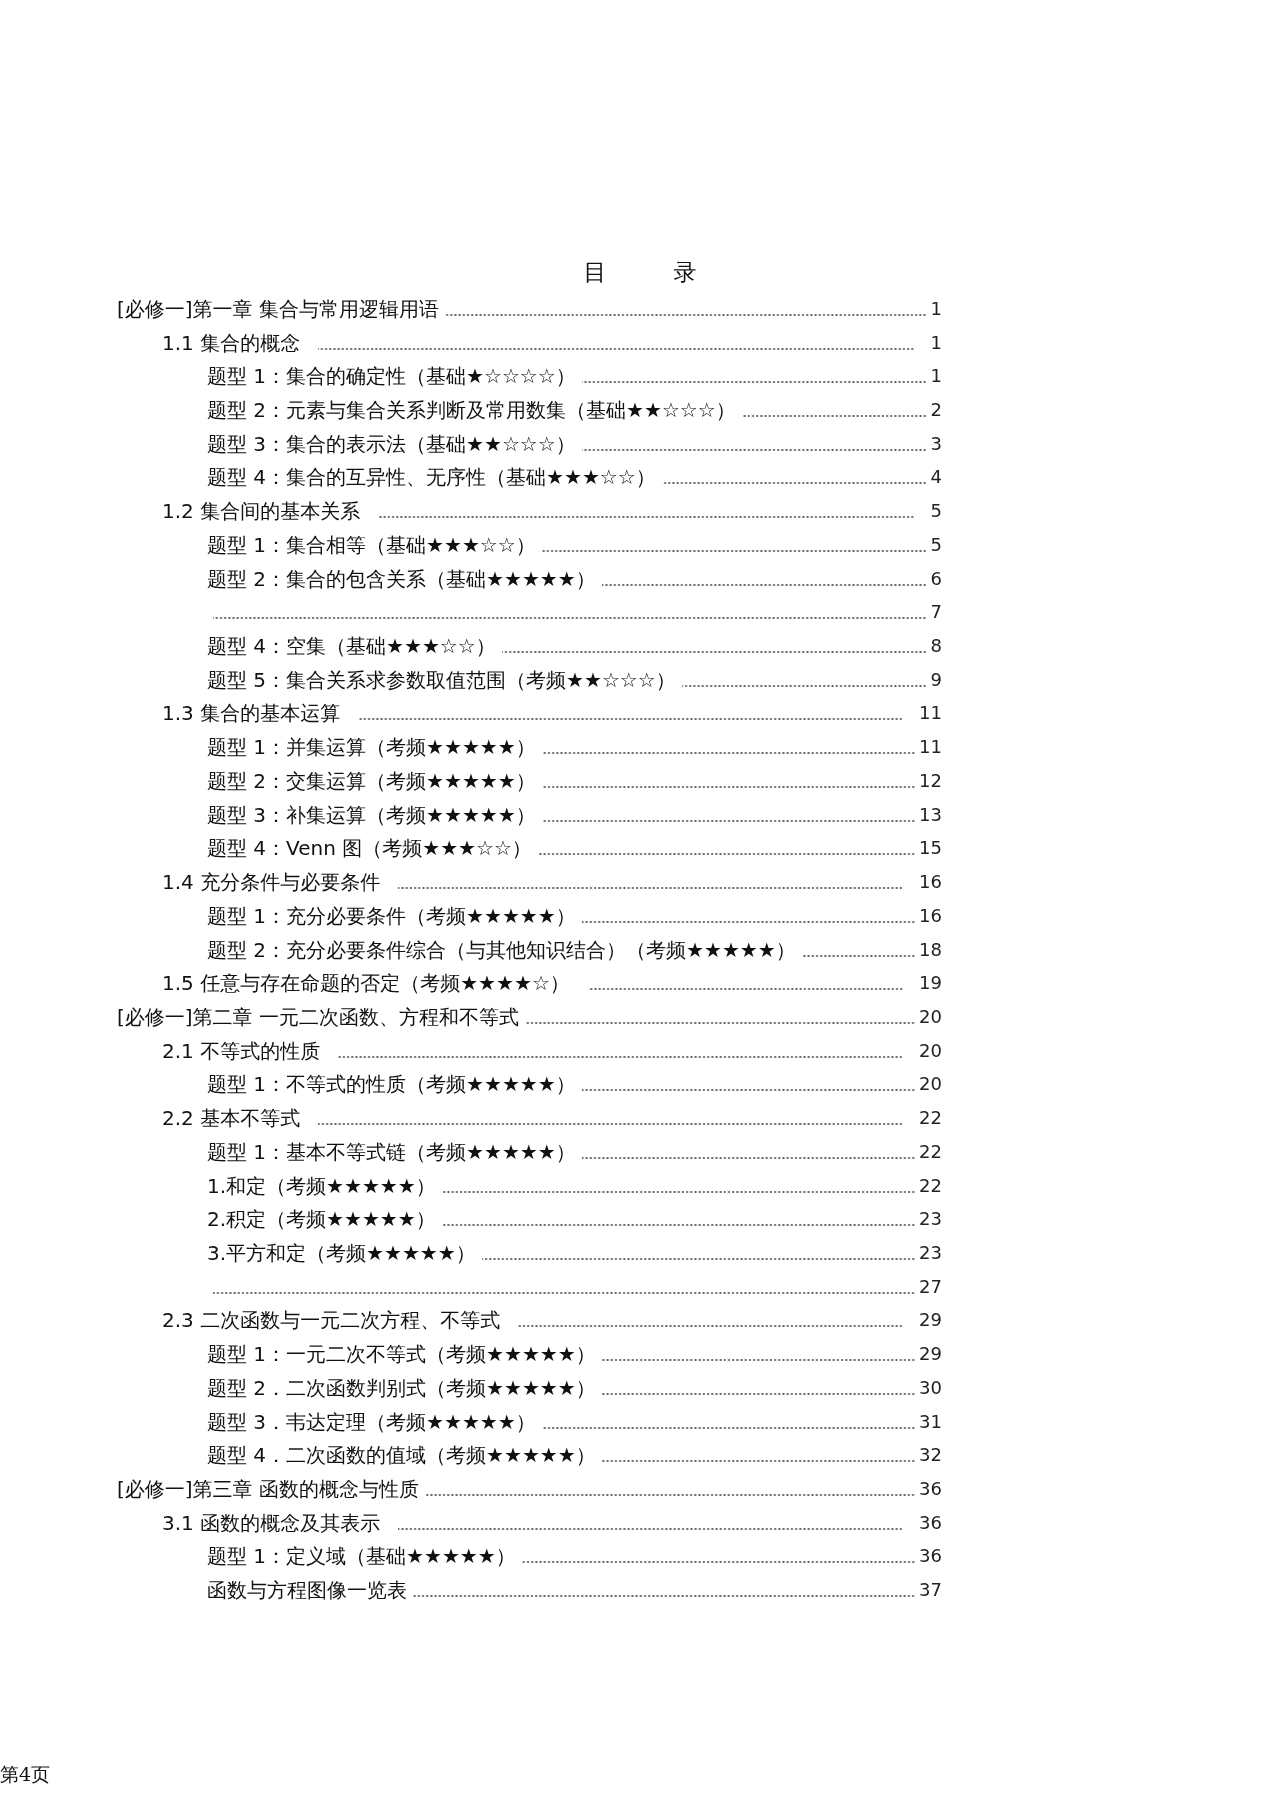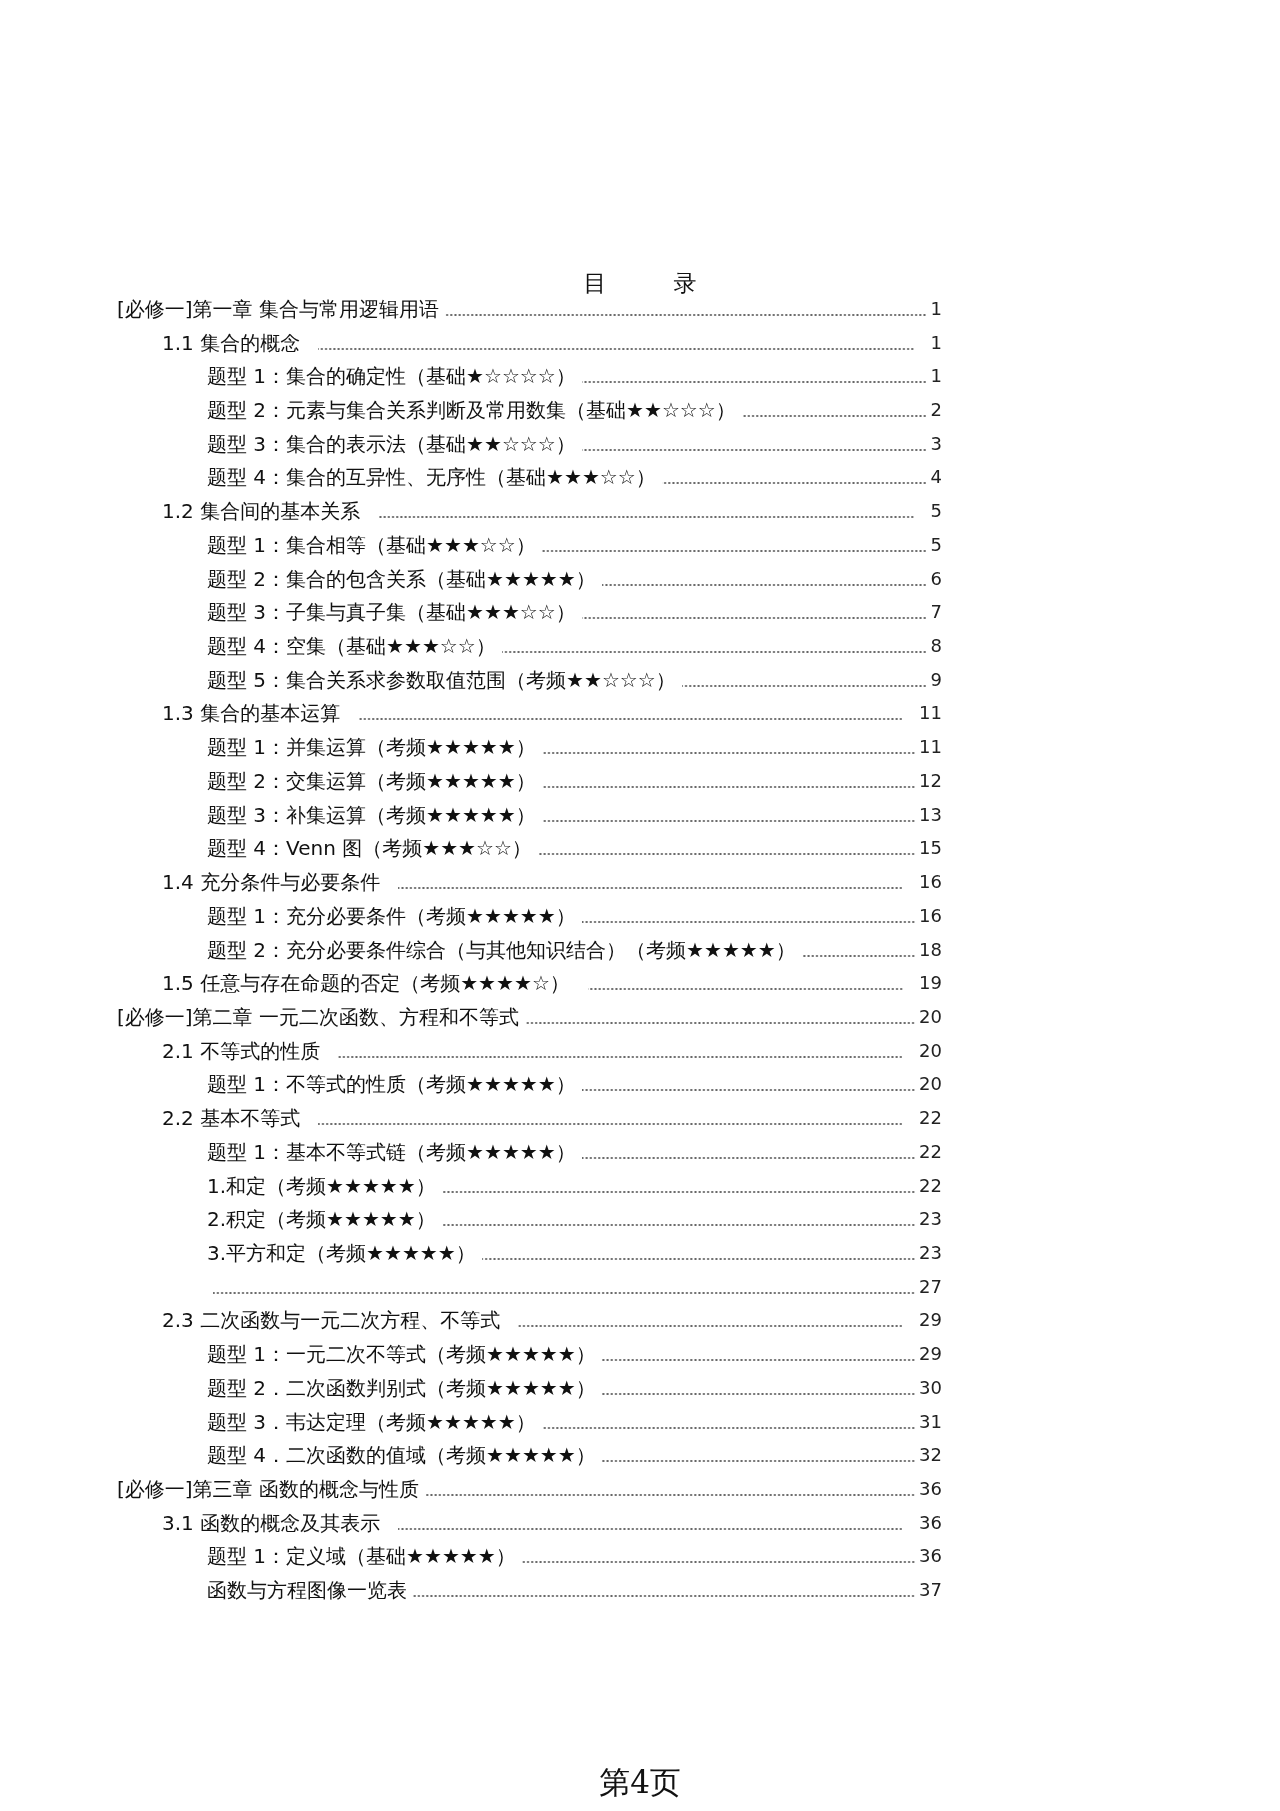--- a/index.html
+++ b/index.html
@@ -17,21 +17,21 @@
     }
     .page {
       position: absolute;
       left: 0; top: 0;
       width: 1280px;
       height: 1811px;
       background: #ffffff;
     }
     .toc-title {
       position: absolute;
-      top: 267px;
+      top: 256px;
       left: 0;
       width: 1280px;
       text-align: center;
       font-size: 23px;
       letter-spacing: 22px;
       text-indent: 22px;
       line-height: 32px;
       color: #111;
     }
     .toc {
@@ -75,23 +75,23 @@
       font-size: 18px;
       color: #222;
       min-width: 10px;
       text-align: right;
     }
     .footer {
       position: absolute;
       top: 1762px;
       left: 0;
       width: 1280px;
-      text-align: center;
+      text-align: left;
       font-family: "DejaVu Serif", "Liberation Serif", serif;
-      font-size: 31px;
+      font-size: 19px;
       color: #111;
     }
   </style>
 </head>
 <body>
 
 <div class="page">
   <div class="toc-title">目　录</div>
 
   <div class="toc" id="toc">
@@ -134,21 +134,20 @@
         <span class="toc-text">题型 1：集合相等（基础★★★☆☆）</span>
         <span class="toc-leader"></span>
         <span class="toc-page">5</span>
       </div>
       <div class="toc-row level-2">
         <span class="toc-text">题型 2：集合的包含关系（基础★★★★★）</span>
         <span class="toc-leader"></span>
         <span class="toc-page">6</span>
       </div>
       <div class="toc-row level-2">
-        <span class="toc-text">题型 3：子集与真子集（基础★★★☆☆）</span>
         <span class="toc-leader"></span>
         <span class="toc-page">7</span>
       </div>
       <div class="toc-row level-2">
         <span class="toc-text">题型 4：空集（基础★★★☆☆）</span>
         <span class="toc-leader"></span>
         <span class="toc-page">8</span>
       </div>
       <div class="toc-row level-2">
         <span class="toc-text">题型 5：集合关系求参数取值范围（考频★★☆☆☆）</span>

